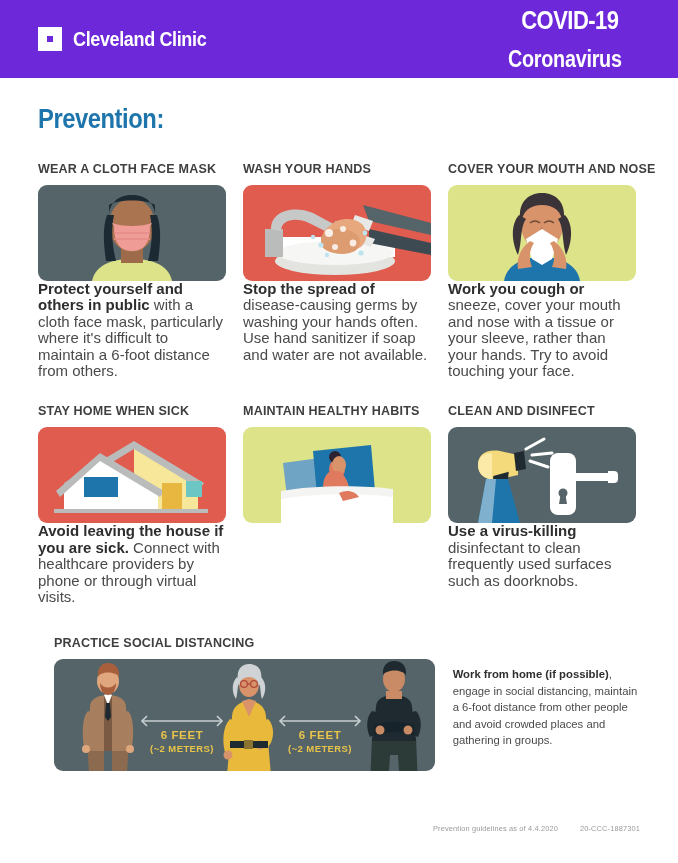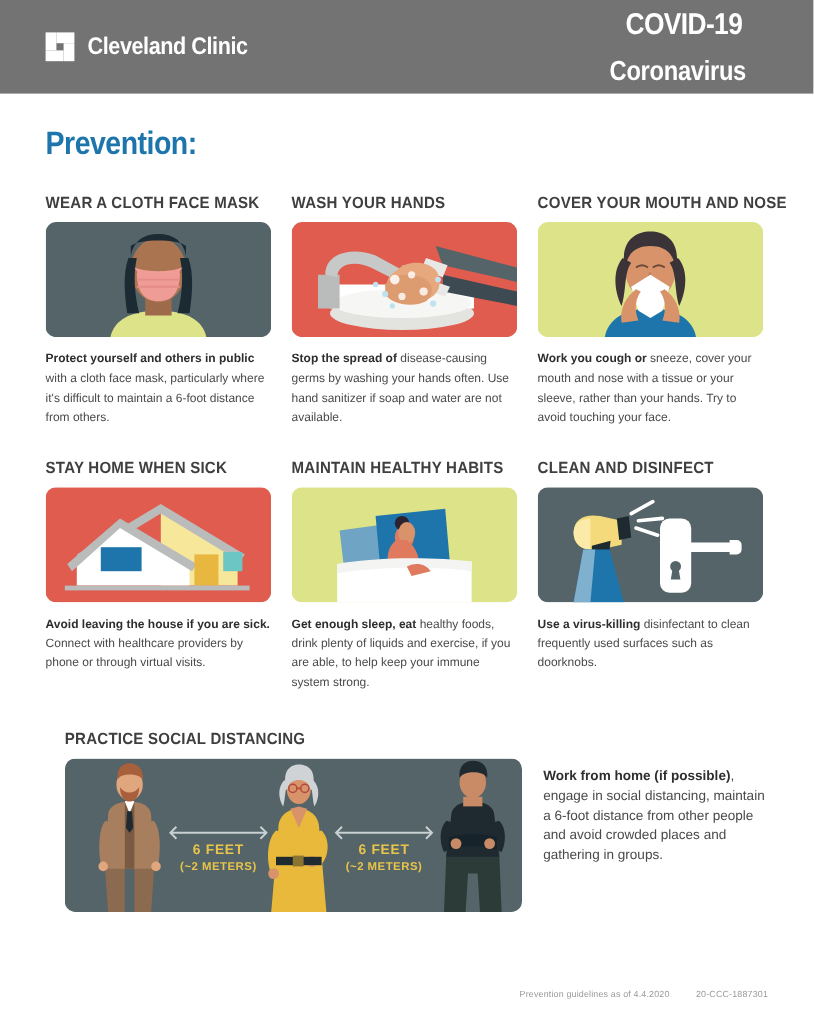--- a/index.html
+++ b/index.html
@@ -8,21 +8,21 @@
     background:#ffffff;
     font-family:"Liberation Sans", sans-serif;
     color:#3a3a3a;
     position:relative;
     overflow:hidden;
   }
 
   
   .header {
     height:78px;
-    background:#737373;
+    background:#6d28d9;
     display:flex;
     align-items:center;
     justify-content:space-between;
     padding:0 38px 0 38px;
   }
   .brand { display:flex; align-items:center; gap:11px; }
   .logo-mark { width:24px; height:24px; position:relative; }
   .logo-mark i {
     position:absolute; background:#ffffff; display:block;
   }
@@ -76,38 +76,37 @@
     white-space:nowrap;
   }
   .thumb {
     width:188px; height:96px;
     border-radius:9px;
     overflow:hidden;
     position:relative;
   }
   .thumb svg { display:block; width:188px; height:96px; }
   .card-body {
-    margin-top:11px;
-    font-size:10px;
+    font-size:15px;
     line-height:16.4px;
     color:#4a4a4a;
   }
   .card-body b { color:#2e2e2e; font-weight:bold; }
 
   
   .sd { margin-top:30px;padding-left:16px; }
   .sd-title {
     font-size:13.5px; font-weight:bold; color:#3f3f3f;
     letter-spacing:.2px;
     transform:scaleX(.93); transform-origin:left center;
     margin-bottom:9px;
   }
   .sd-row { display:flex; gap:18px; align-items:flex-start; }
   .sd-panel {
-    width:390px; height:128px;
+    width:390px; height:112px;
     border-radius:9px; overflow:hidden;
   }
   .sd-panel svg { display:block; width:390px; height:128px; }
   .sd-text {
     width:192px;
     font-size:11.3px;
     line-height:16.4px;
     color:#4a4a4a;
     padding-top:7px;
   }
@@ -258,23 +257,20 @@
           <path d="M70 24 L128 18 L132 64 L74 68Z" fill="#1d75ab"></path>
           <ellipse cx="94" cy="42" rx="8" ry="10" fill="#e07a5f"></ellipse>
           <circle cx="92" cy="30" r="6" fill="#2c2230"></circle>
           <ellipse cx="96" cy="38" rx="7" ry="9" fill="#d9936b"></ellipse>
           <path d="M88 44 C80 48 78 60 82 70 L106 70 C108 58 102 48 96 44Z" fill="#e07a5f"></path>
           <path d="M38 64 L150 62 L150 96 L38 96Z" fill="#ffffff"></path>
           <path d="M38 64 C70 58 120 58 150 62 L150 70 C120 66 70 66 38 72Z" fill="#f4f4f2"></path>
           <path d="M96 66 C104 62 112 64 116 70 L100 74Z" fill="#e07a5f"></path>
         </svg>
       </div>
-      <div class="card-body">
-        <b>Get enough sleep, eat</b><span> healthy foods, drink plenty of liquids and exercise, if you are able, to help keep your immune system strong.</span>
-      </div>
     </div>
 
     <div class="card">
       <div class="card-title">CLEAN AND DISINFECT</div>
       <div class="thumb">
         <svg viewBox="0 0 188 96">
           <rect width="188" height="96" fill="#556468"></rect>
           <rect x="102" y="26" width="26" height="62" rx="8" fill="#ffffff"></rect>
           <rect x="120" y="46" width="48" height="8" rx="4" fill="#ffffff"></rect>
           <path d="M160 44 h6 a4 4 0 0 1 4 4 v4 a4 4 0 0 1 -4 4 h-6z" fill="#ffffff"></path>

